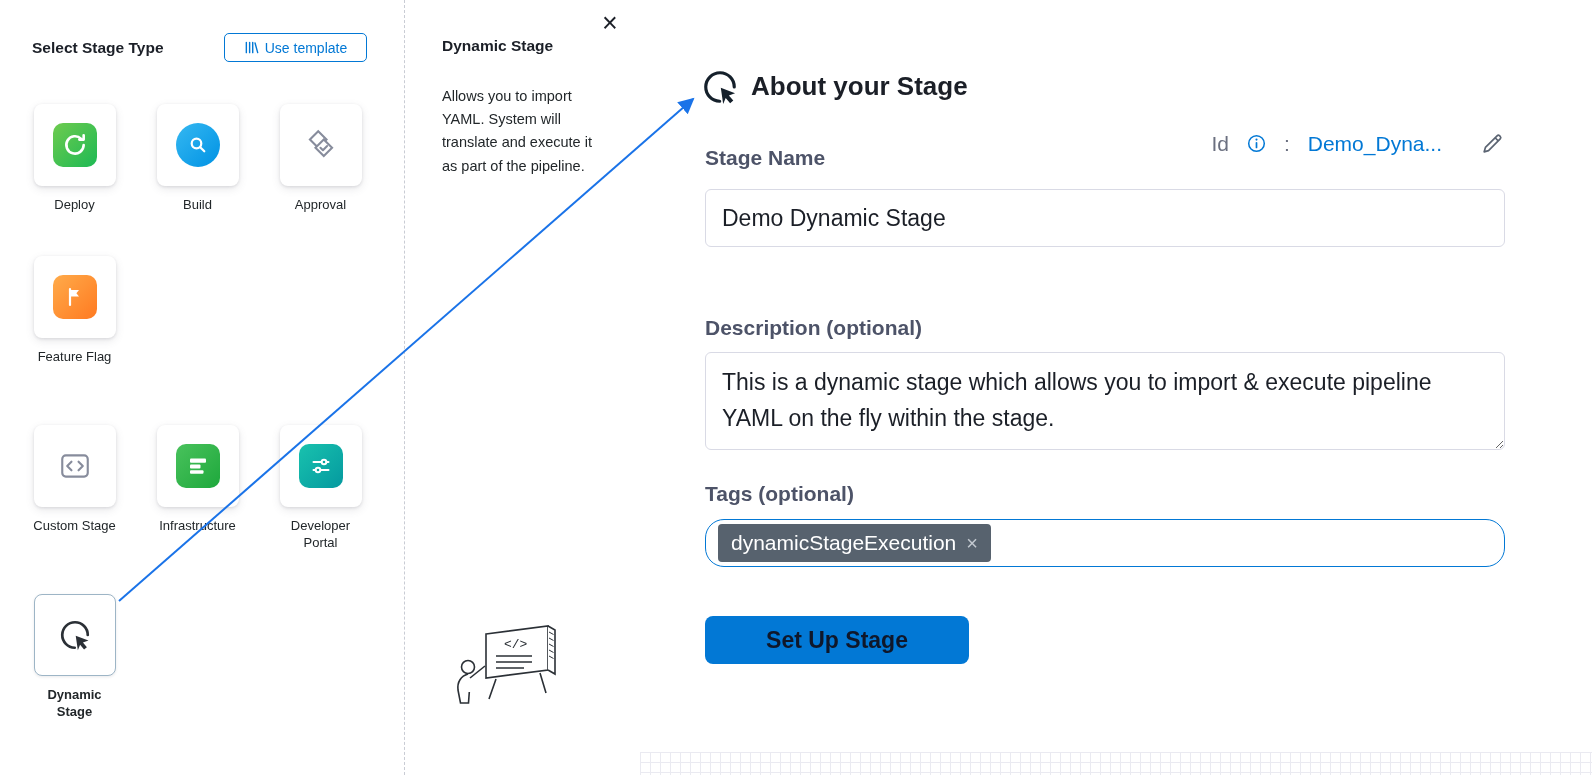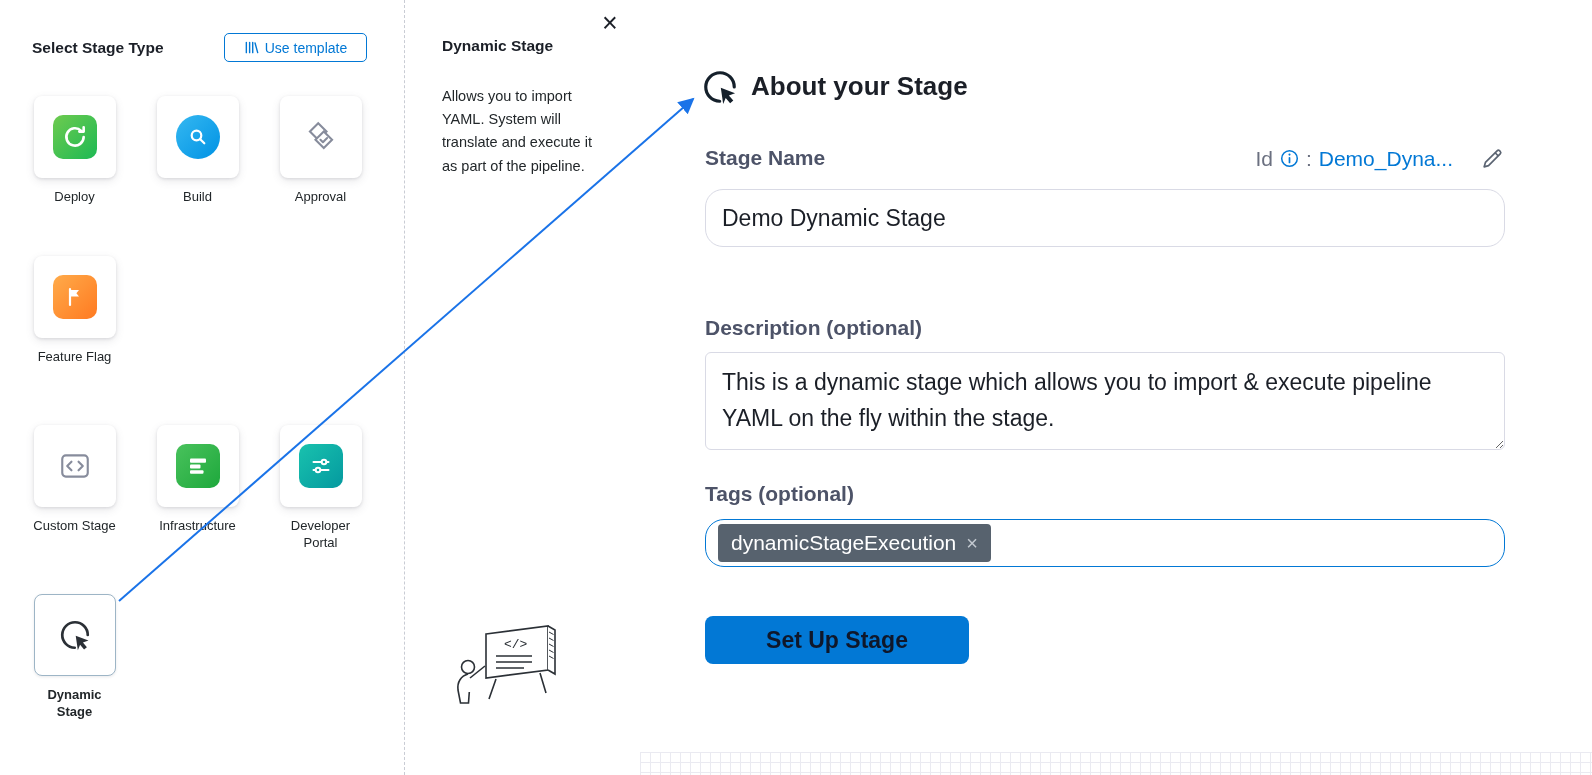--- a/index.html
+++ b/index.html
@@ -29,26 +29,26 @@
   
   #info-close{position:absolute;left:602px;top:10px;font-size:27px;color:#1b1f27;cursor:pointer;line-height:1;}
   #info-title{position:absolute;left:442px;top:37px;font-size:15.5px;font-weight:bold;color:#1b1f27;}
   #info-desc{position:absolute;left:442px;top:85px;width:168px;font-size:14.5px;line-height:1.6;color:#22272a;}
   #illustration{position:absolute;left:448px;top:618px;}
 
   
   #form-header-icon{position:absolute;left:701px;top:68px;}
   #form-title{position:absolute;left:751px;top:71px;font-size:26px;font-weight:bold;color:#1b1f27;}
   #stage-name-label{position:absolute;left:705px;top:146px;font-size:21px;font-weight:600;color:#4d5368;}
-  #id-cluster{position:absolute;right:87px;top:146px;display:flex;align-items:center;gap:7px;}
+  #id-cluster{position:absolute;right:87px;top:131px;display:flex;align-items:center;gap:18px;}
   #id-label,#id-sep{font-size:21px;color:#6b7080;}
   #id-value{font-size:21px;font-weight:500;color:#0278d5;cursor:pointer;}
   #id-edit{margin-left:20px;cursor:pointer;display:flex;}
   #stage-name-input{position:absolute;left:705px;top:189px;width:800px;height:58px;box-sizing:border-box;
-    border:1px solid #d9dae5;border-radius:18px;padding:0 16px;font-size:23px;color:#1b1f27;font-family:"Liberation Sans",sans-serif;background:#fff;}
+    border:1px solid #d9dae5;border-radius:6px;padding:0 16px;font-size:23px;color:#1b1f27;font-family:"Liberation Sans",sans-serif;background:#fff;}
   #description-label{position:absolute;left:705px;top:316px;font-size:21px;font-weight:600;color:#4d5368;}
   #description-input{position:absolute;left:705px;top:352px;width:800px;height:98px;box-sizing:border-box;
     border:1px solid #d9dae5;border-radius:6px;padding:12px 16px;font-size:23px;line-height:1.55;color:#1b1f27;
     font-family:"Liberation Sans",sans-serif;resize:both;background:#fff;}
   #tags-label{position:absolute;left:705px;top:482px;font-size:21px;font-weight:600;color:#4d5368;}
   #tags-box{position:absolute;left:705px;top:519px;width:800px;height:48px;box-sizing:border-box;
     border:1.5px solid #0278d5;border-radius:19px;background:#fff;display:flex;align-items:center;padding:8px 12px;cursor:text;}
   .tag-chip{display:flex;align-items:center;gap:10px;background:#57626e;border-radius:4px;padding:7px 13px;cursor:default;}
   .tag-chip-label{color:#fff;font-size:21px;}
   .tag-chip-remove{color:#c3c9d0;font-size:20px;cursor:pointer;line-height:1;}
@@ -70,21 +70,21 @@
   <div id="select-stage-title">Select Stage Type</div>
   <button id="use-template-btn">
     <span style="display:flex;">
       <svg width="15" height="15" viewBox="0 0 16 16" fill="none" stroke="#0278d5" stroke-width="1.5" stroke-linecap="round">
           <path d="M2.5 2.5v11M6 2.5v11M9.3 2.5v11M11.8 3.2l2.8 10.2"></path>
         </svg>
     </span>
     <span>Use template</span>
   </button>
 
-  <div class="tile-row" style="top:96px;">
+  <div class="tile-row" style="top:104px;">
     <div class="tile-cell">
       <div class="tile">
           <span class="ticon bg-cd">
         <svg width="26" height="26" viewBox="0 0 24 24" fill="none">
               <path d="M20 12a8 8 0 1 1-2.3-5.7" stroke="#fff" stroke-width="2.4" stroke-linecap="round"></path>
               <path d="M20 3v4h-4" stroke="#fff" stroke-width="2.4" stroke-linecap="round" stroke-linejoin="round"></path>
             </svg>
       </span>
         </div>
       <div class="tile-label">Deploy</div>

